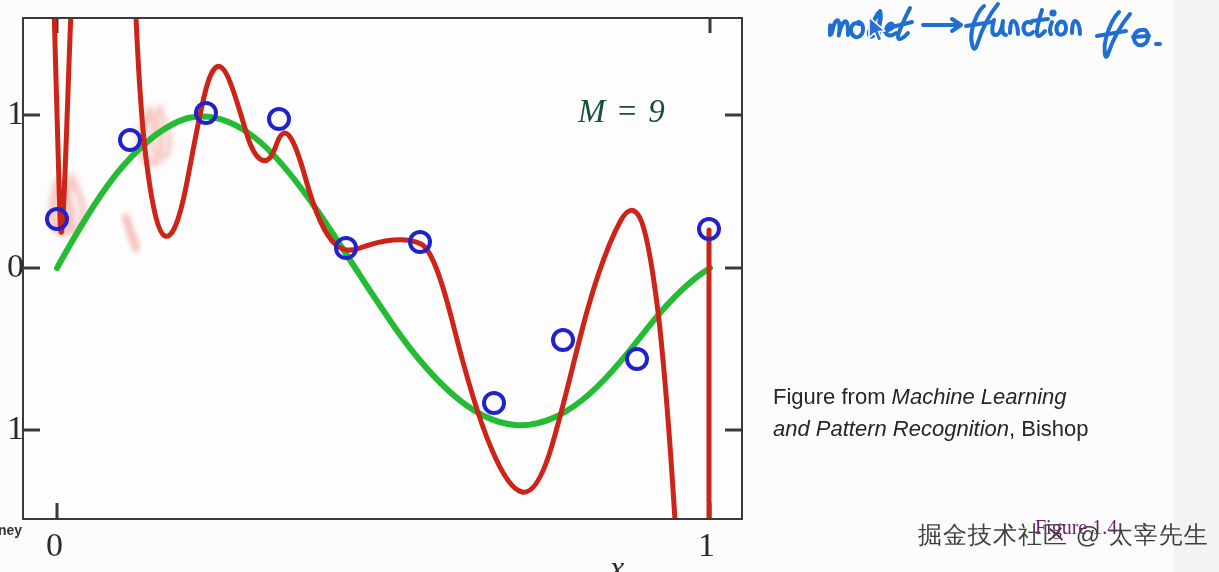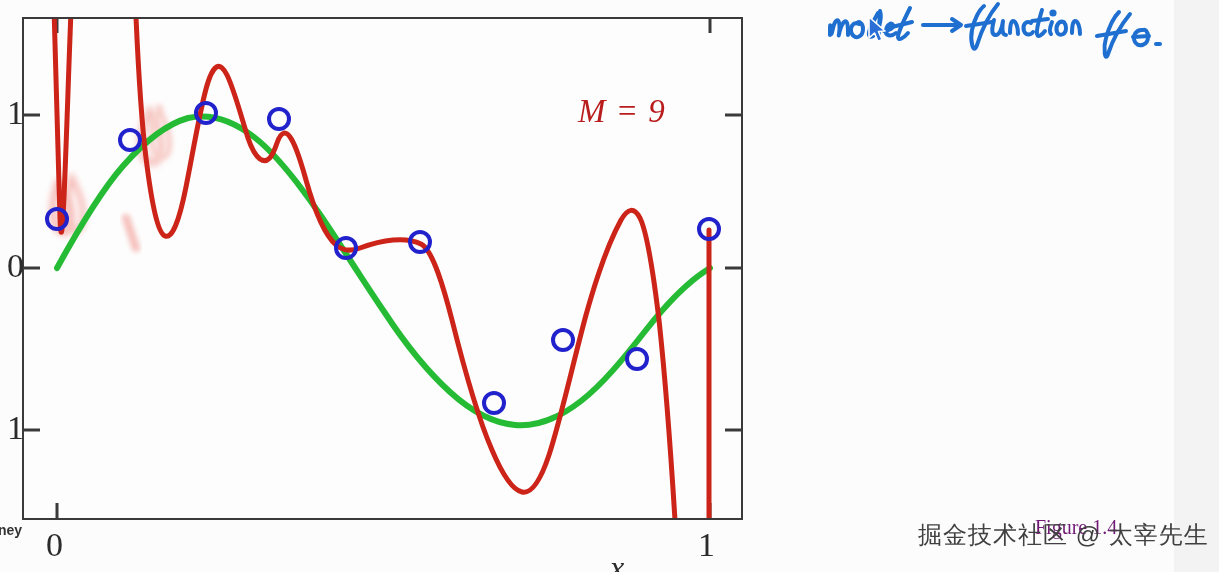--- a/index.html
+++ b/index.html
@@ -39,21 +39,21 @@
   .xlab.x0{left:46px;top:526px;}
   .xlab.x1{left:698px;top:526px;}
   .xaxis-name{
     position:absolute;left:610px;top:549px;
     font-family:"Liberation Serif", serif;font-style:italic;
     font-size:32px;color:#2b2b2b;
   }
   .m-annot{
     position:absolute;left:578px;top:93px;
     font-family:"Liberation Serif", serif;font-style:italic;
-    font-size:33px;color:#b91c1c;letter-spacing:1px;
+    font-size:33px;color:#14532d;letter-spacing:1px;
   }
   .corner-frag{
     position:absolute;left:-6px;top:522px;
     font-family:"Liberation Sans", sans-serif;
     font-size:14px;font-weight:bold;color:#333;
   }
 
   
   .caption{
     position:absolute;left:773px;top:381px;width:400px;
@@ -195,20 +195,24 @@
     <div class="ylab ym1">1</div>
 
     <div class="xlab x0">0</div>
     <div class="xlab x1">1</div>
 
     <div class="xaxis-name">x</div>
     <div class="m-annot">M = 9</div>
     <div class="corner-frag">lney</div>
   </div>
 
+  <div class="caption">
+    <span>Figure from </span><i>Machine Learning</i><br>
+    <i>and Pattern Recognition</i><span>, Bishop</span>
+  </div>
 
   <svg class="hand" viewBox="0 0 459 100">
     <g fill="none" stroke="#1f6fd0" stroke-width="4" stroke-linecap="round" stroke-linejoin="round">
 
       <path d="M70 35 C70 24, 70 22, 71 31 C72 40, 72 25, 76 21 C80 18, 80 28, 79 34 C78 40, 80 26, 84 22 C88 19, 88 28, 88 35"></path>
 
       <path d="M99 24 C93 21, 89 28, 92 34 C95 40, 103 37, 103 29 C103 23, 99 21, 97 23"></path>
 
       <path d="M118 13 C113 22, 108 31, 109 35 C110 39, 116 36, 119 27 C121 20, 121 14, 120 11 C120 20, 118 30, 119 35"></path>
 

